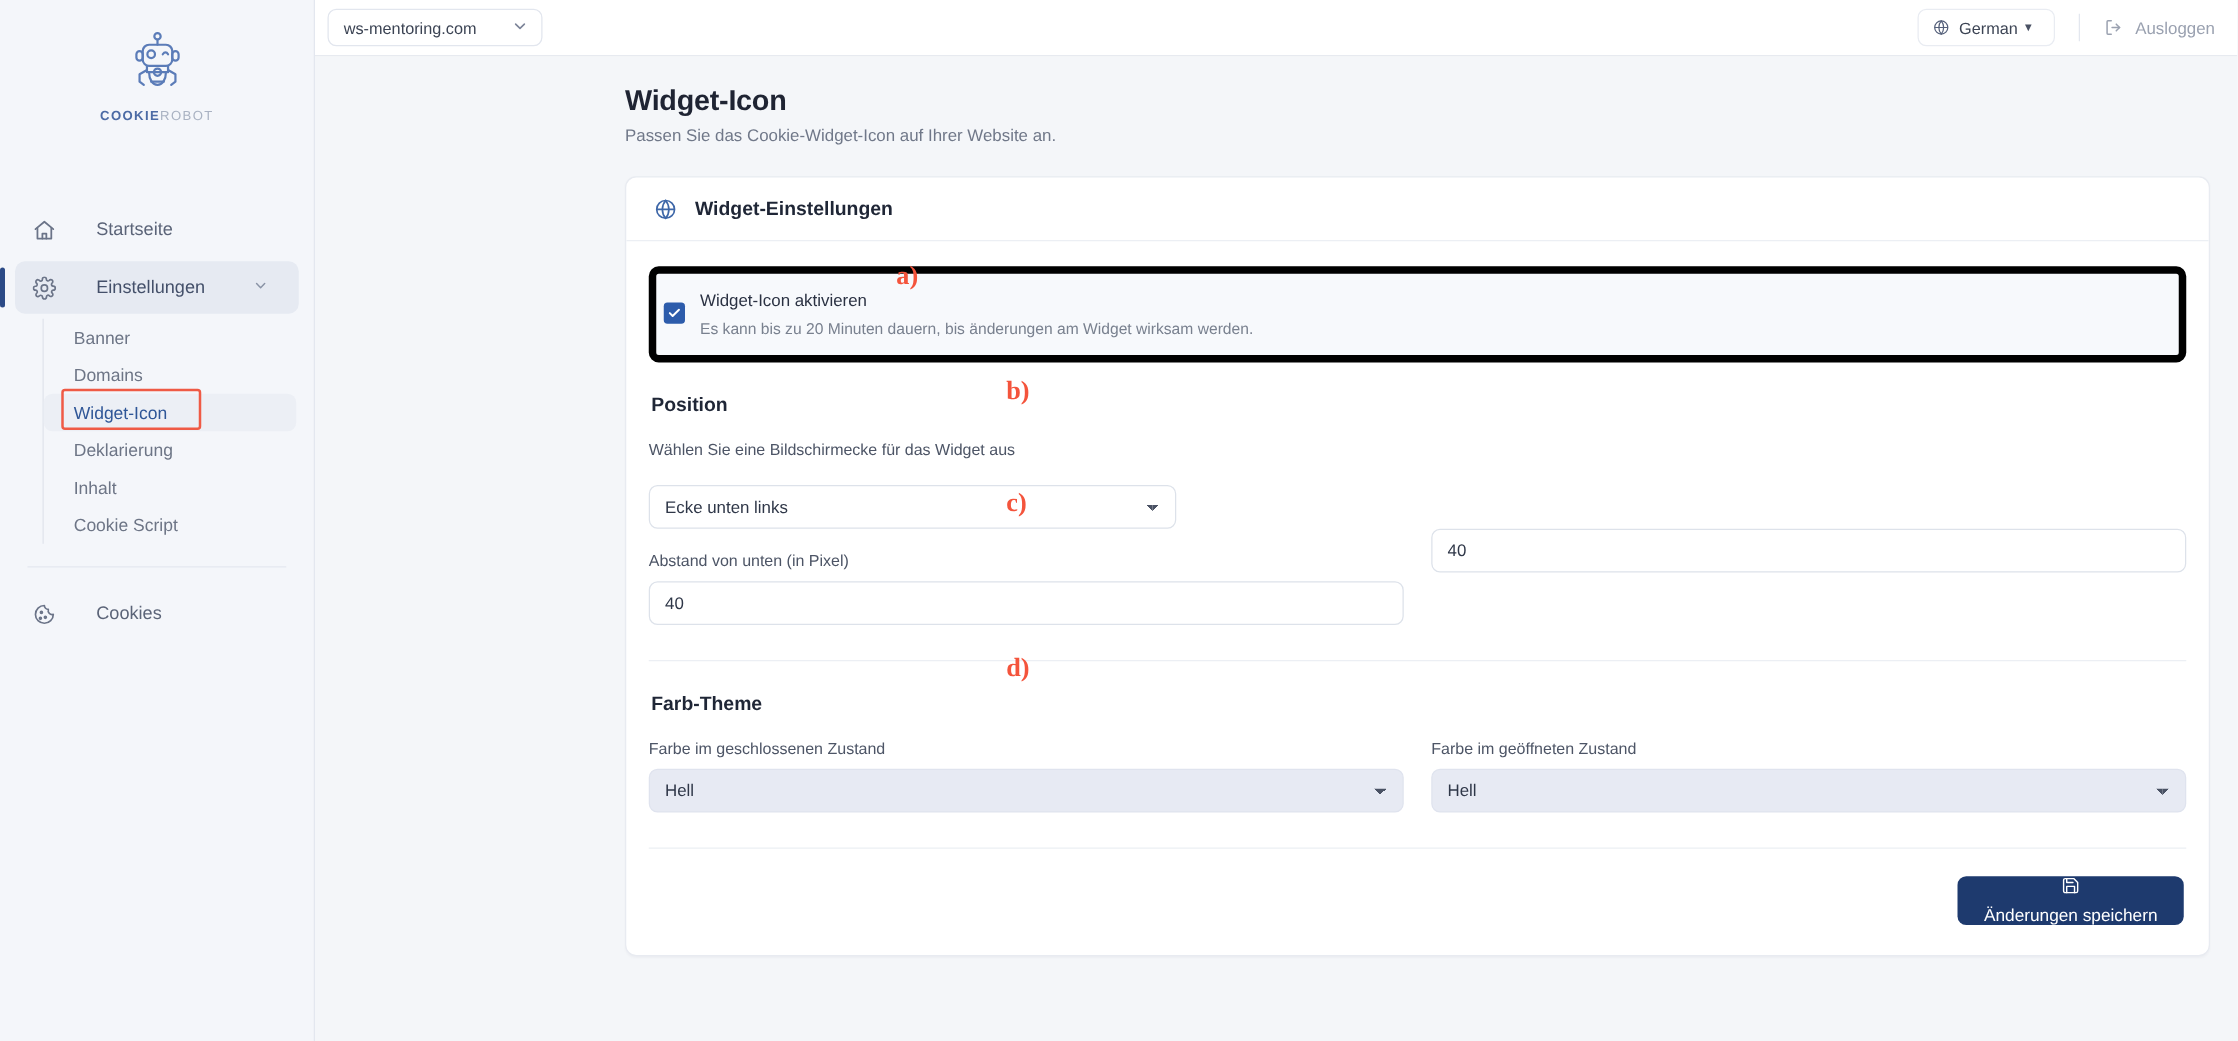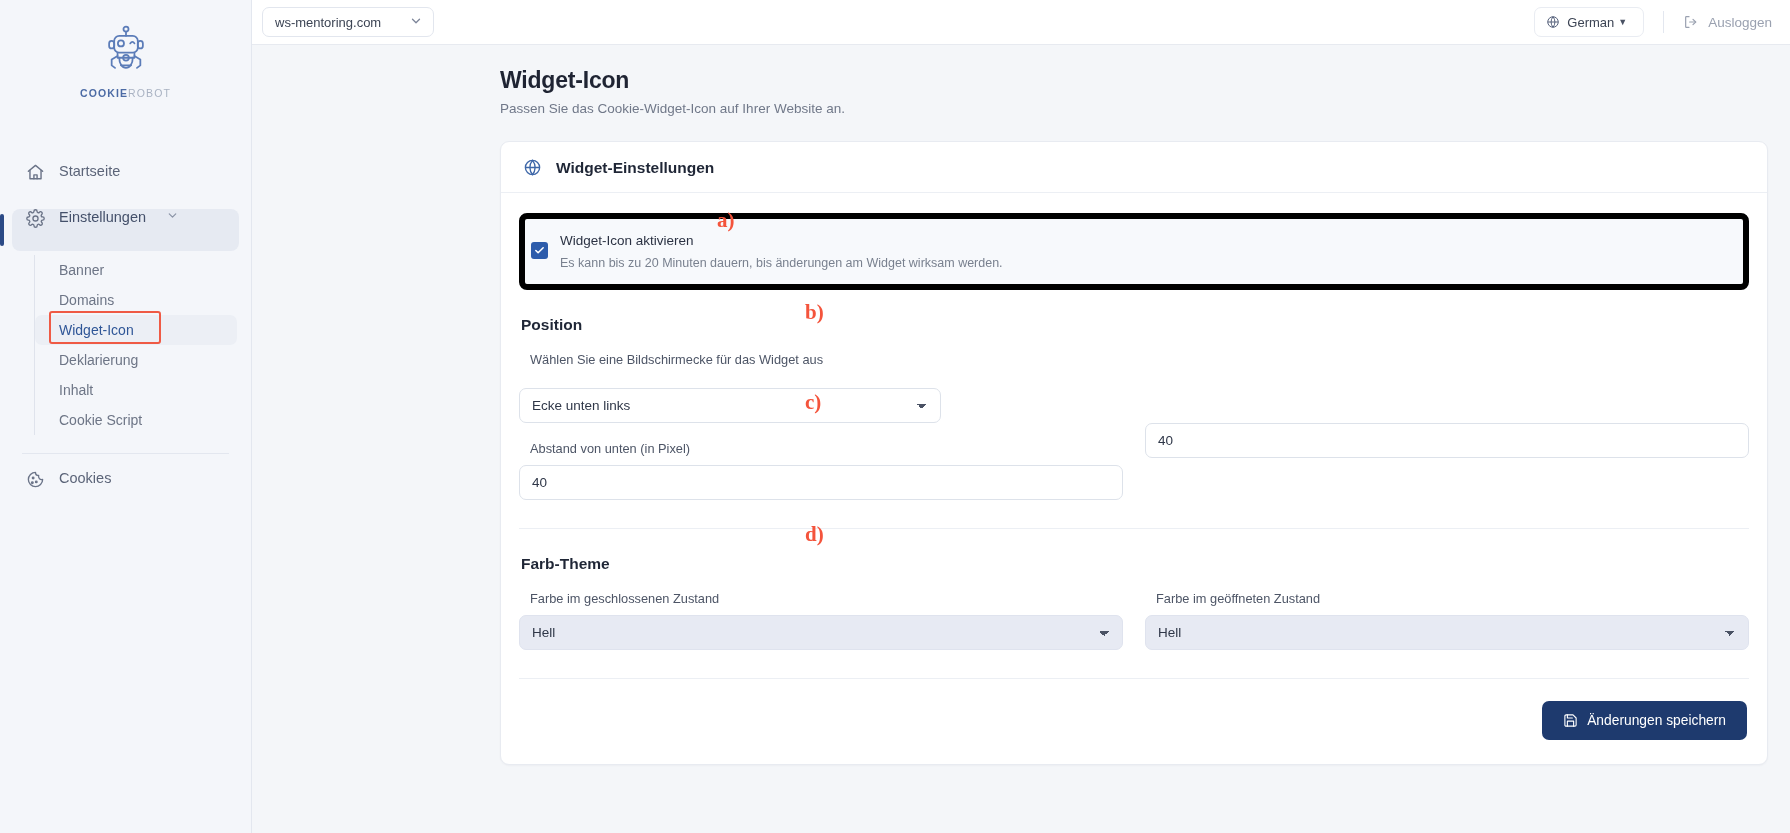--- a/index.html
+++ b/index.html
@@ -26,21 +26,21 @@
   .logo-robot { width: 54px; height: 54px; }
   .logo-text {
     margin-top: 9px;
     font-size: 10.5px; letter-spacing: 1.1px; font-weight: 700;
   }
   .logo-text .c1 { color: #4c6ba5; }
   .logo-text .c2 { color: #a9b2c2; font-weight: 500; }
 
   .nav { margin-top: 46px; }
   .nav-item {
-    display: flex; align-items: flex-start; gap: 14px;
+    display: flex; align-items: center; gap: 32px;
     height: 42px; margin: 0 12px 4px 12px;
     padding: 0 14px;
     border-radius: 8px;
     color: #5b6478; font-size: 14.5px;
     cursor: pointer; position: relative;
   }
   .nav-item .ic { width: 19px; height: 19px; flex: 0 0 19px; color: #6b7488; display:flex; align-items:center; justify-content:center;}
   .nav-item.active {
     background: #e6eaf2; color: #44506a;
   }
@@ -144,21 +144,21 @@
   .cbox svg { width: 11px; height: 11px; }
   .cb-texts { padding-top: 1px; }
   .cb-label { font-size: 13.5px; color: #2b3243; font-weight: 500; }
   .cb-help { font-size: 12.5px; color: #79818f; margin-top: 8px; }
 
   .section-title {
     font-size: 15.5px; font-weight: 700; color: #1f2636;
     margin: 26px 0 0 0; padding-left: 2px;
   }
   .field-label {
-    font-size: 12.8px; color: #4d5566; margin: 18px 0 9px 11px;
+    font-size: 12.8px; color: #4d5566; margin: 18px 0 9px 0;
   }
   .ctl {
     width: 100%; height: 35px;
     border: 1px solid #dde2ea; border-radius: 7px;
     background: #fff; color: #2f3748; font-size: 13.5px;
     padding: 0 12px;
     font-family: "Liberation Sans", sans-serif;
     outline: none;
   }
   select.ctl {
@@ -180,20 +180,21 @@
   .hr { height: 1px; background: #eceff4; margin: 28px 0 0 0; }
 
   .actions { display: flex; justify-content: flex-end; padding: 22px 2px 0 2px; }
   .save-btn {
     display: inline-flex; align-items: center; gap: 9px;
     height: 39px; padding: 0 21px;
     background: #1e3a6e; color: #fff;
     border: none; border-radius: 7px;
     font-size: 13.8px; font-family: "Liberation Sans", sans-serif;
     cursor: pointer;
+    flex-direction: column;
   }
 
   
   .anno {
     position: absolute;
     color: #f4543c;
     font-size: 21px;
     font-weight: 700;
     font-family: "Liberation Serif", serif;
     pointer-events: none;

